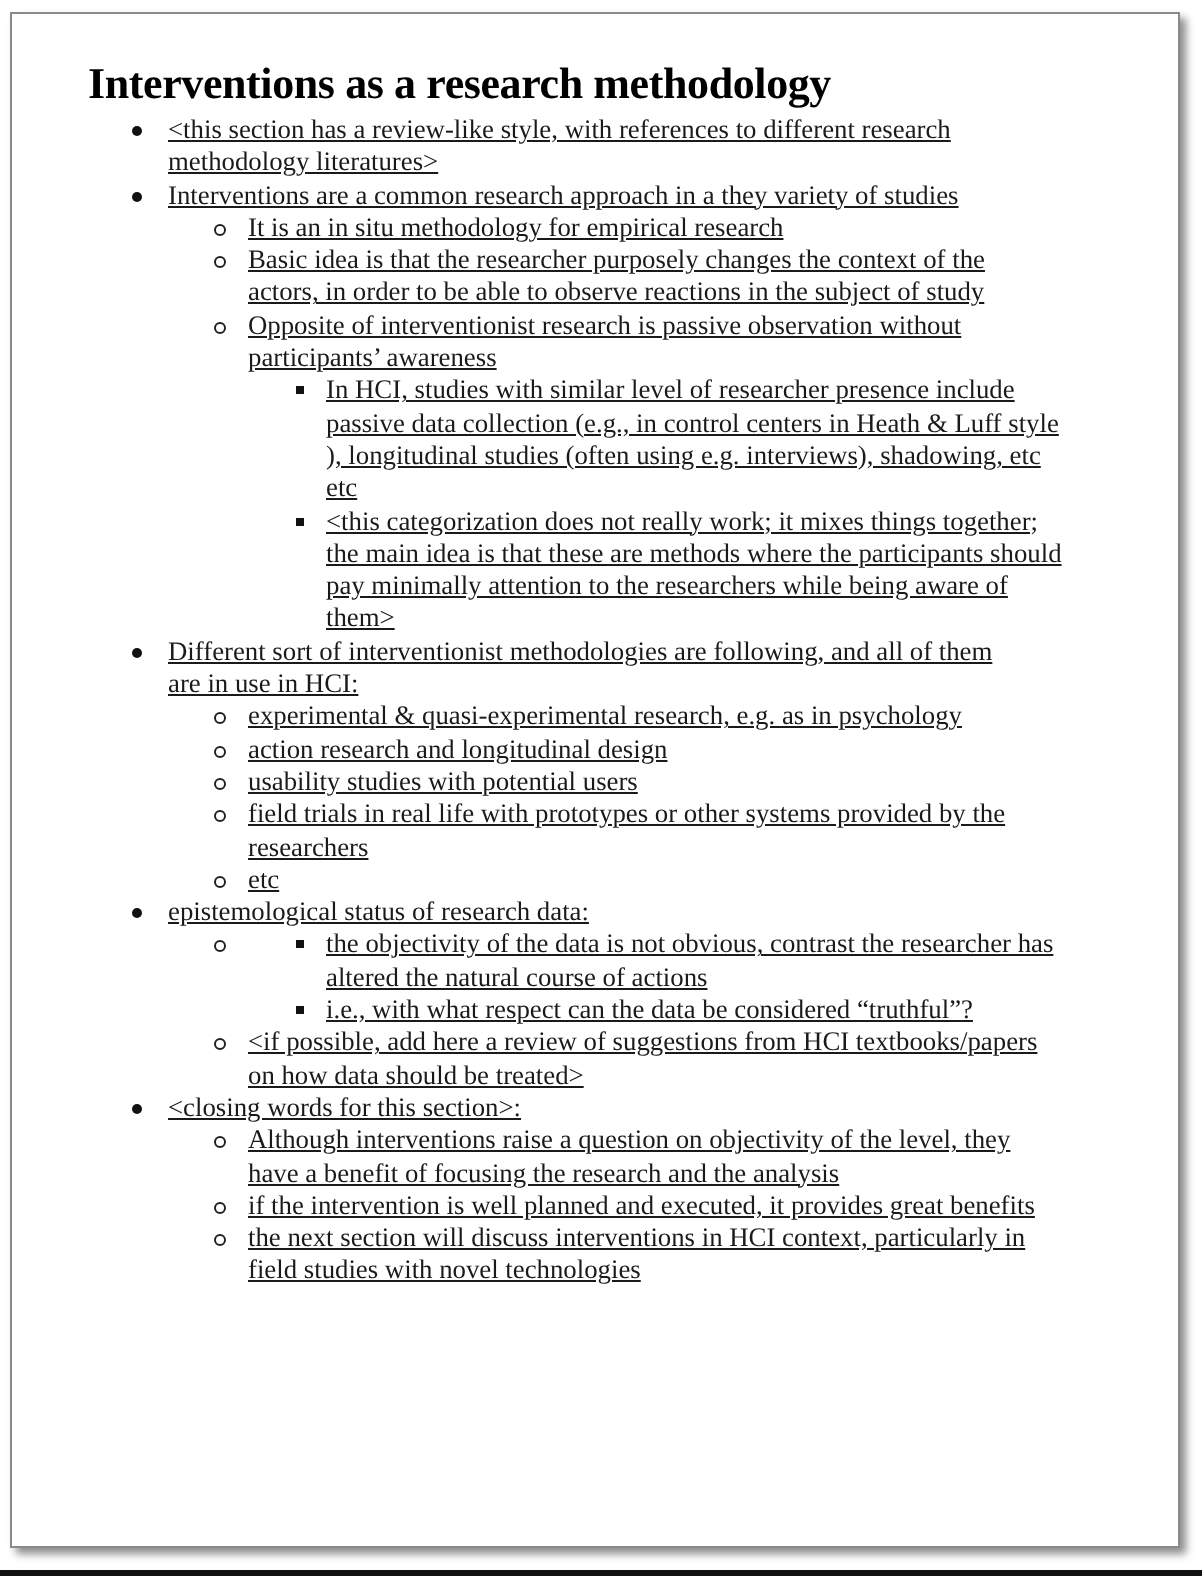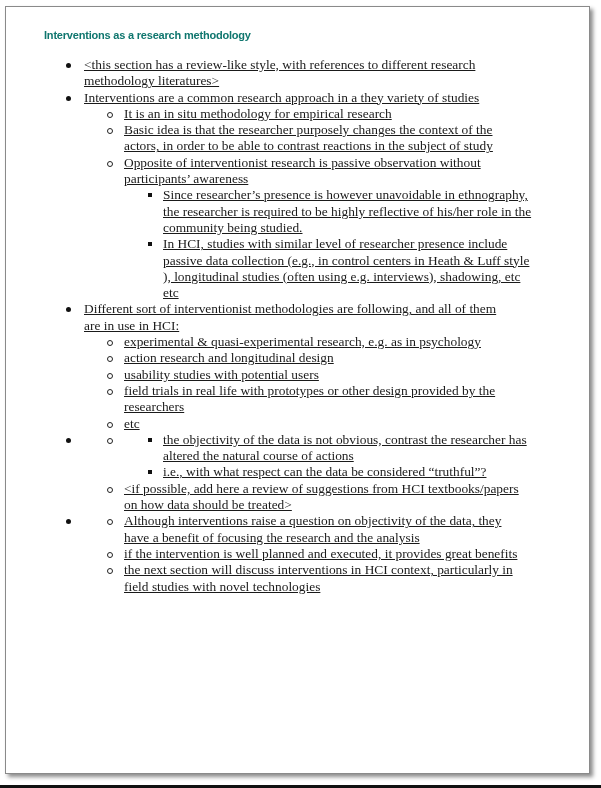--- a/index.html
+++ b/index.html
@@ -32,25 +32,25 @@
     top: 785px;
     width: 601px;
     height: 3px;
     background: #111111;
   }
   .heading {
     position: absolute;
     left: 38px;
     top: 22px;
     margin: 0;
-    font-family: Liberation Sans, sans-serif;
+    font-family: Liberation Serif, serif;
     font-weight: bold;
-    font-size: 11px;
+    font-size: 22px;
     letter-spacing: -0.2px;
-    color: #0f766e;
+    color: #000000;
     white-space: nowrap;
   }
   .content {
     position: absolute;
     left: 0;
     top: 50px;
     width: 585px;
     font-size: 13.4px;
     line-height: 16.3px;
   }
@@ -139,34 +139,34 @@
       <li>
         <span class="marker"></span>
         <span class="text">Interventions are a common research approach in a they variety of studies</span>
         <ul class="l2">
           <li>
             <span class="marker"></span>
             <span class="text">It is an in situ methodology for empirical research</span>
           </li>
           <li>
             <span class="marker"></span>
-            <span class="text">Basic idea is that the researcher purposely changes the context of the actors, in order to be able to contrast reactions in the subject of study</span>
+            <span class="text">Basic idea is that the researcher purposely changes the context of the actors, in order to be able to observe reactions in the subject of study</span>
           </li>
           <li>
             <span class="marker"></span>
             <span class="text">Opposite of interventionist research is passive observation without participants’ awareness</span>
             <ul class="l3">
               <li>
                 <span class="marker"></span>
-                <span class="text">Since researcher’s presence is however unavoidable in ethnography, the researcher is required to be highly reflective of his/her role in the community being studied.</span>
-              </li>
-              <li>
-                <span class="marker"></span>
                 <span class="text">In HCI, studies with similar level of researcher presence include passive data collection (e.g., in control centers in Heath &amp; Luff style ), longitudinal studies (often using e.g. interviews), shadowing, etc etc</span>
               </li>
+              <li>
+                <span class="marker"></span>
+                <span class="text">&lt;this categorization does not really work; it mixes things together; the main idea is that these are methods where the participants should pay minimally attention to the researchers while being aware of them&gt;</span>
+              </li>
             </ul>
           </li>
         </ul>
       </li>
 
       <li>
         <span class="marker"></span>
         <span class="text">Different sort of interventionist methodologies are following, and all of them are in use in HCI:</span>
         <ul class="l2">
           <li>
@@ -176,31 +176,32 @@
           <li>
             <span class="marker"></span>
             <span class="text">action research and longitudinal design</span>
           </li>
           <li>
             <span class="marker"></span>
             <span class="text">usability studies with potential users</span>
           </li>
           <li>
             <span class="marker"></span>
-            <span class="text">field trials in real life with prototypes or other design provided by the researchers</span>
+            <span class="text">field trials in real life with prototypes or other systems provided by the researchers</span>
           </li>
           <li>
             <span class="marker"></span>
             <span class="text">etc</span>
           </li>
         </ul>
       </li>
 
       <li>
         <span class="marker"></span>
+        <span class="text">epistemological status of research data:</span>
         <ul class="l2">
           <li>
             <span class="marker"></span>
             <ul class="l3">
               <li>
                 <span class="marker"></span>
                 <span class="text">the objectivity of the data is not obvious, contrast the researcher has altered the natural course of actions</span>
               </li>
               <li>
                 <span class="marker"></span>
@@ -210,24 +211,25 @@
           </li>
           <li>
             <span class="marker"></span>
             <span class="text">&lt;if possible, add here a review of suggestions from HCI textbooks/papers on how data should be treated&gt;</span>
           </li>
         </ul>
       </li>
 
       <li>
         <span class="marker"></span>
-        <ul class="l2">
-          <li>
-            <span class="marker"></span>
-            <span class="text">Although interventions raise a question on objectivity of the data, they have a benefit of focusing the research and the analysis</span>
+        <span class="text">&lt;closing words for this section&gt;:</span>
+        <ul class="l2">
+          <li>
+            <span class="marker"></span>
+            <span class="text">Although interventions raise a question on objectivity of the level, they have a benefit of focusing the research and the analysis</span>
           </li>
           <li>
             <span class="marker"></span>
             <span class="text">if the intervention is well planned and executed, it provides great benefits</span>
           </li>
           <li>
             <span class="marker"></span>
             <span class="text">the next section will discuss interventions in HCI context, particularly in field studies with novel technologies</span>
 
           </li>

